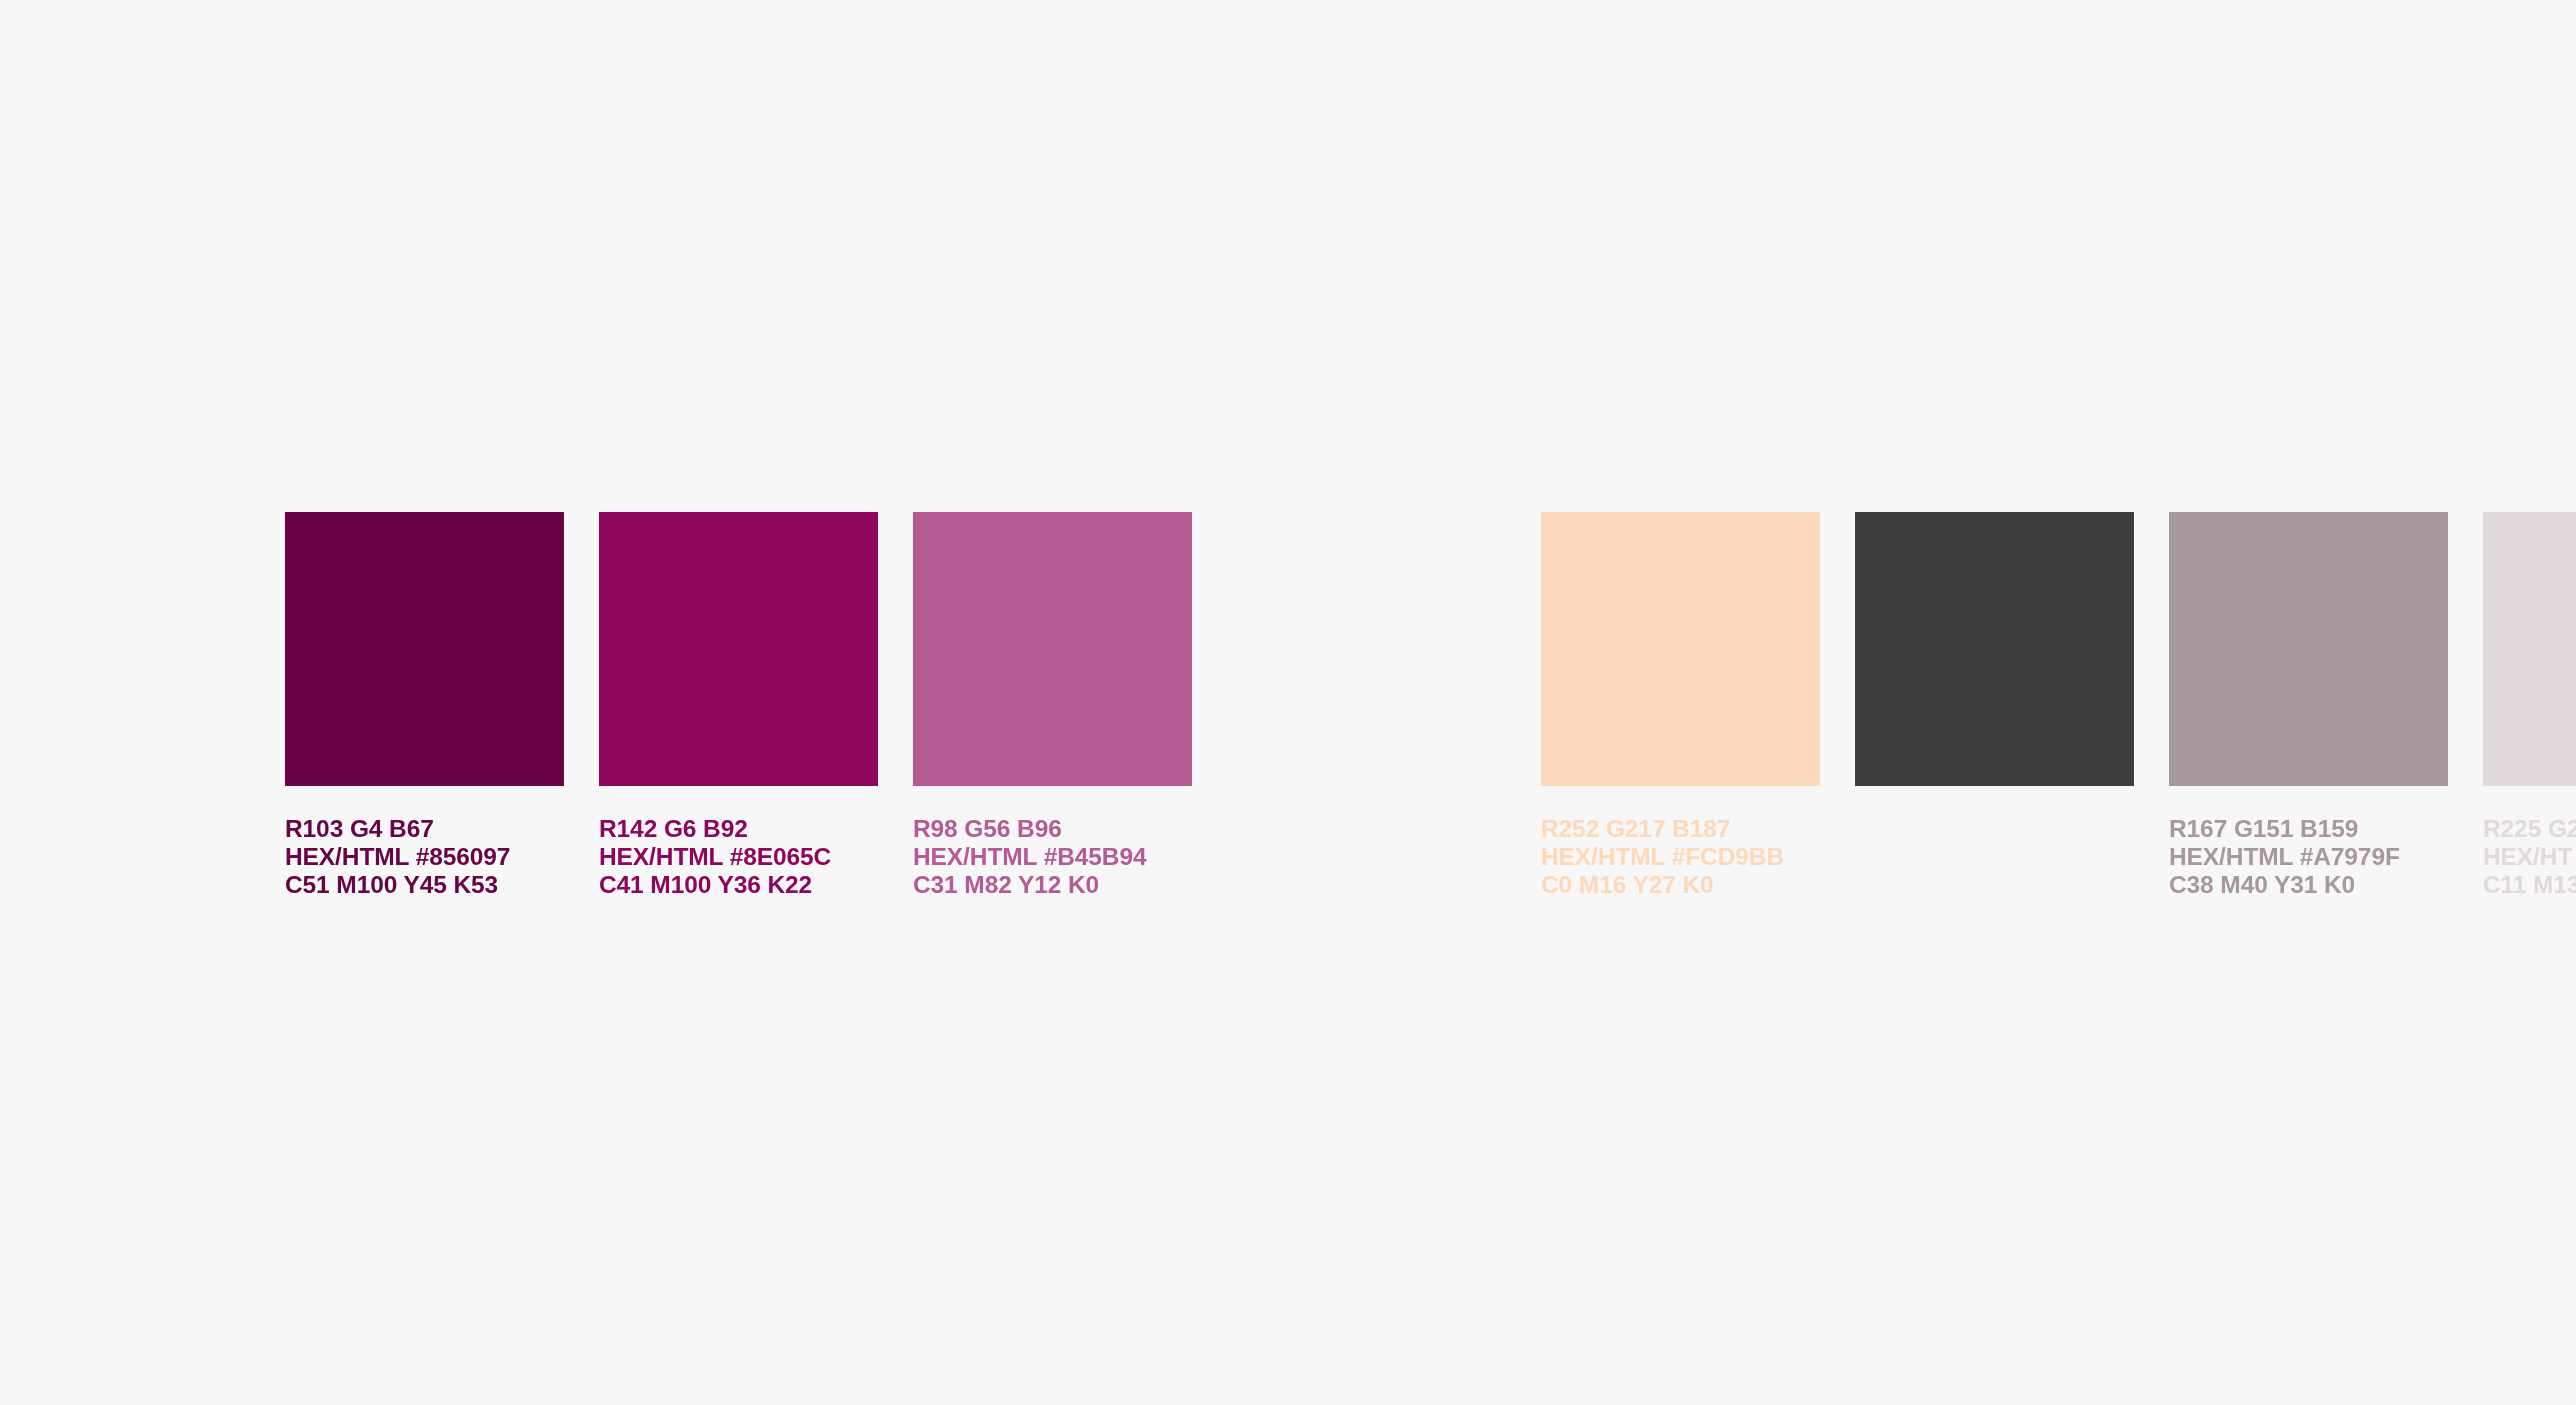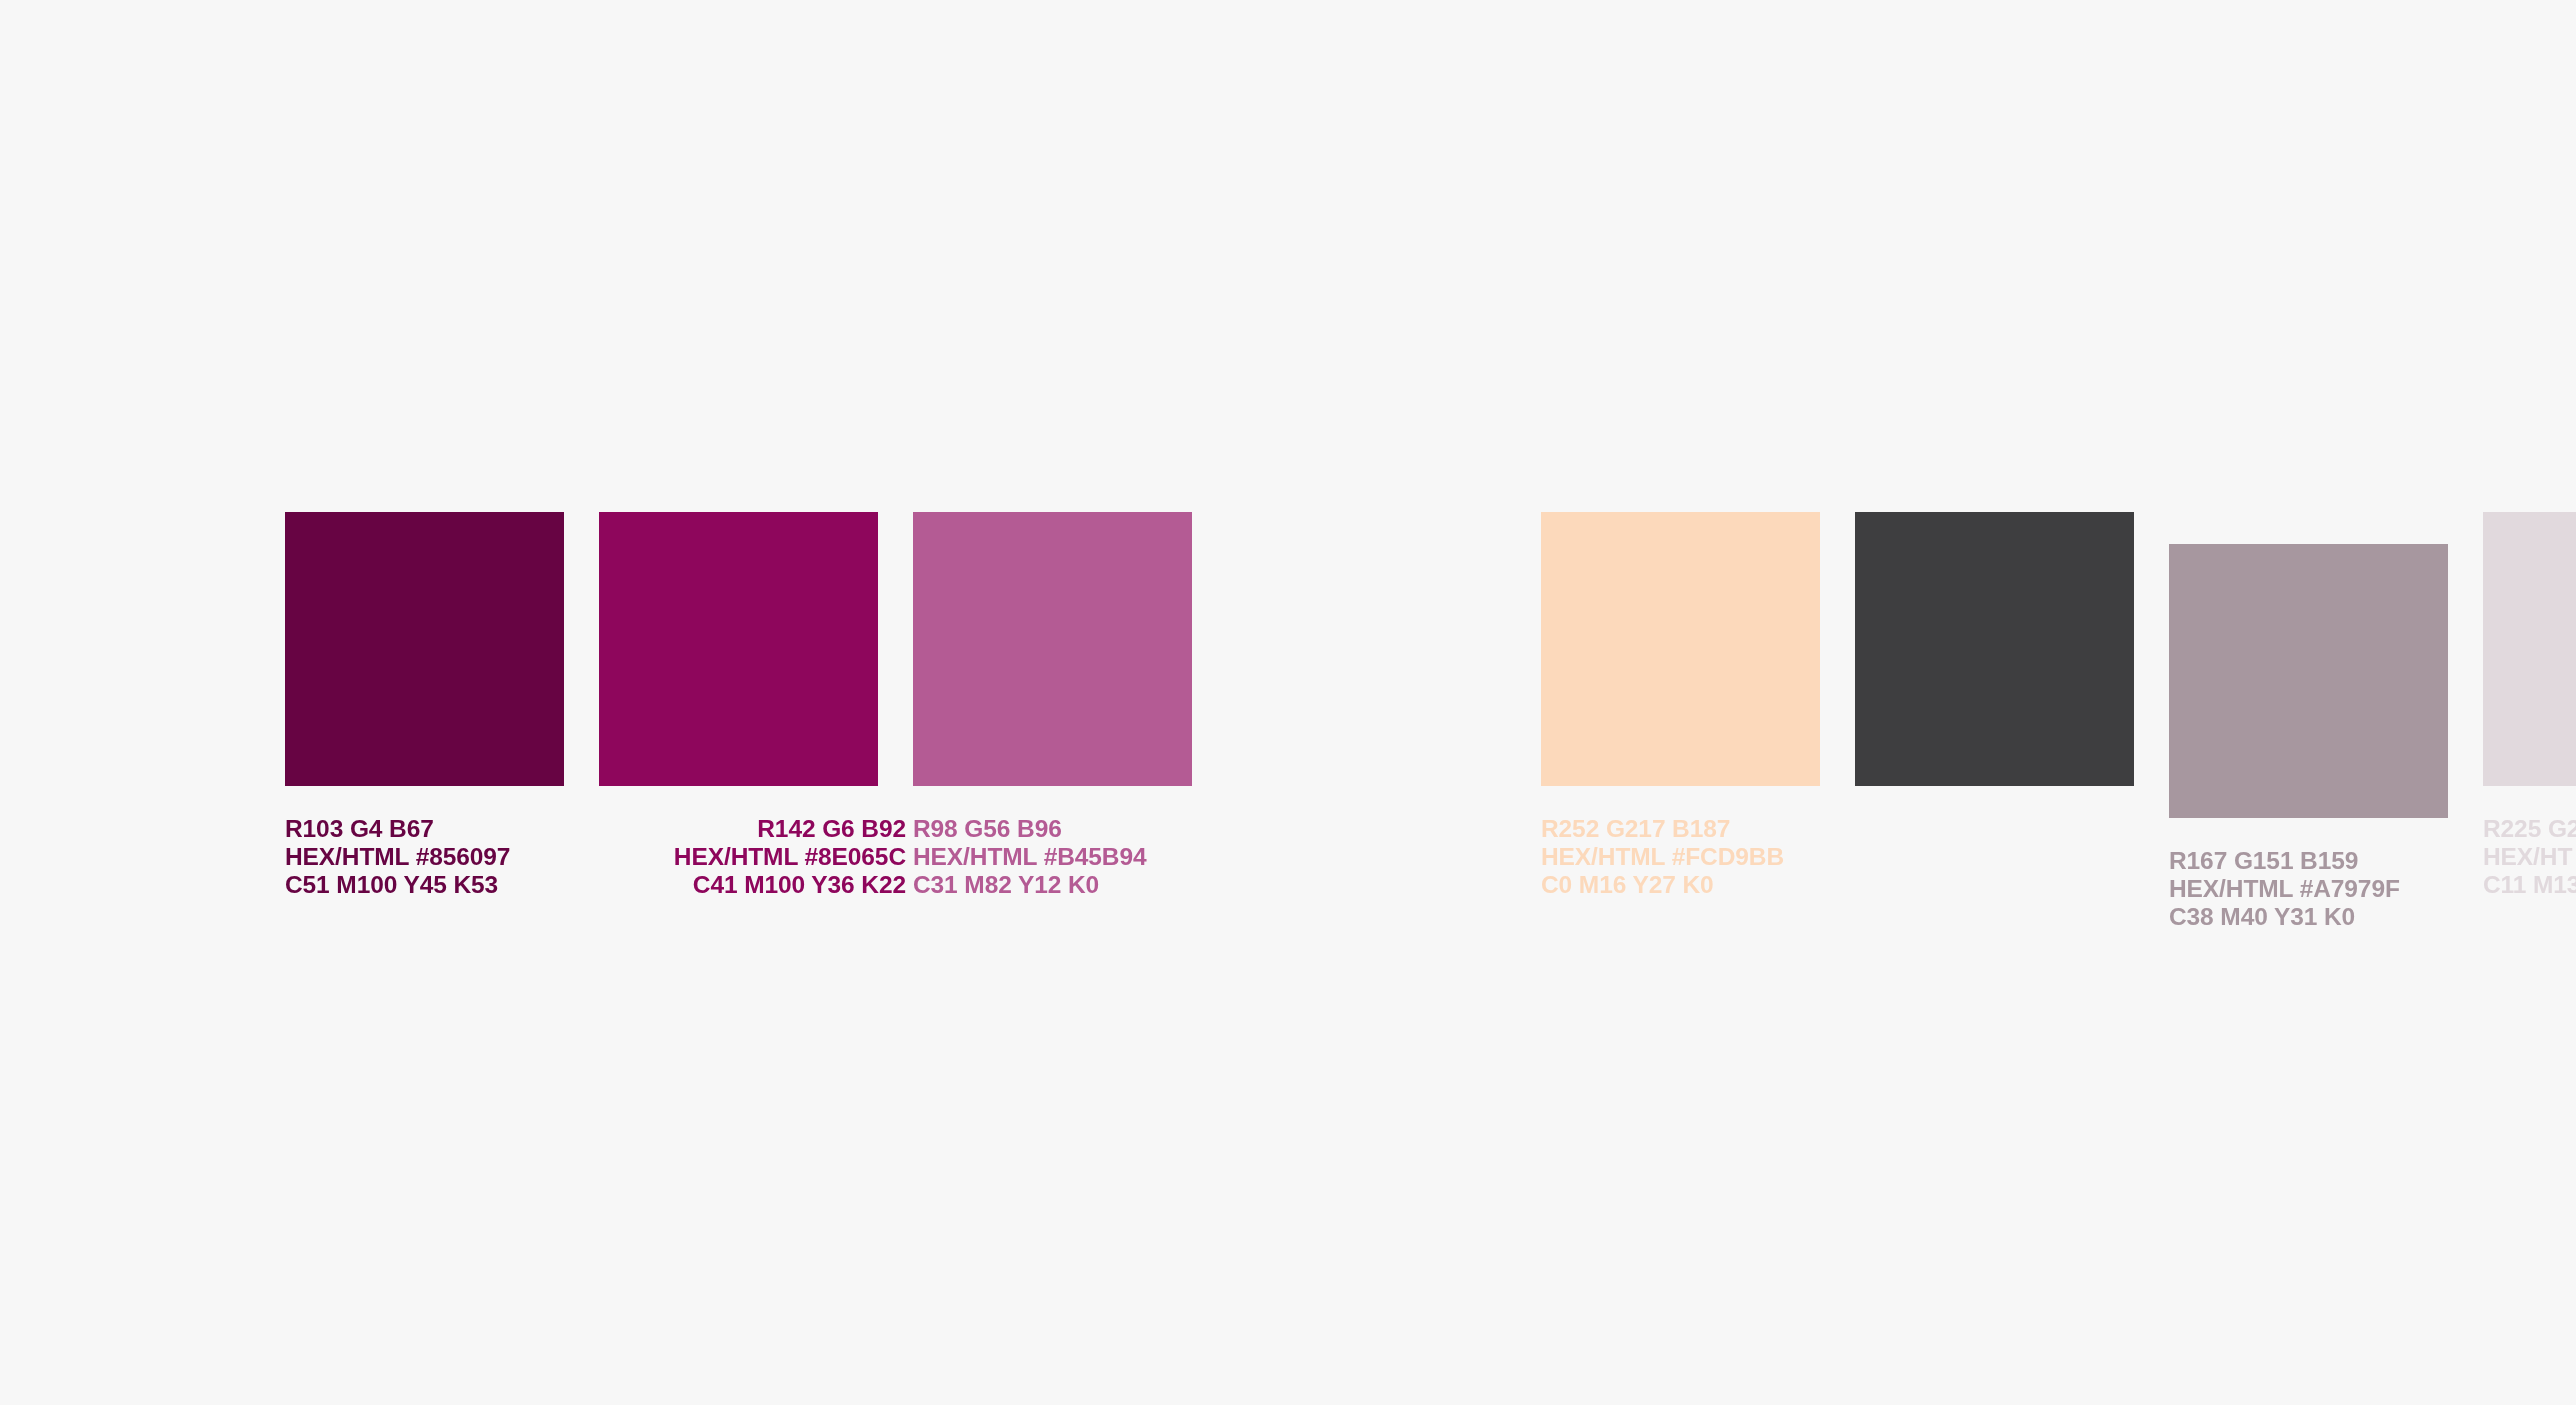--- a/index.html
+++ b/index.html
@@ -50,21 +50,21 @@
 
 <div id="palette-board">
     <div class="swatch-card" style="left: 285px;">
       <div class="swatch-chip" title="#670443" style="background: rgb(103, 4, 67);"></div>
       <div class="swatch-specs" style="color: rgb(103, 4, 67);">
         <span class="spec-line">R103 G4 B67</span>
         <span class="spec-line">HEX/HTML #856097</span>
         <span class="spec-line">C51 M100 Y45 K53</span>
       </div>
     </div>
-    <div class="swatch-card" style="left: 599px; text-align: right;">
+    <div class="swatch-card" style="left: 599px;">
       <div class="swatch-chip" title="#8E065C" style="background: rgb(142, 6, 92);"></div>
       <div class="swatch-specs" style="color: rgb(142, 6, 92);">
         <span class="spec-line">R142 G6 B92</span>
         <span class="spec-line">HEX/HTML #8E065C</span>
         <span class="spec-line">C41 M100 Y36 K22</span>
       </div>
     </div>
     <div class="swatch-card" style="left: 913px;">
       <div class="swatch-chip" title="#B45B94" style="background: rgb(180, 91, 148);"></div>
       <div class="swatch-specs" style="color: rgb(180, 91, 148);">
@@ -77,21 +77,21 @@
       <div class="swatch-chip" title="#FCD9BB" style="background: rgb(252, 217, 187);"></div>
       <div class="swatch-specs" style="color: rgb(252, 217, 187);">
         <span class="spec-line">R252 G217 B187</span>
         <span class="spec-line">HEX/HTML #FCD9BB</span>
         <span class="spec-line">C0 M16 Y27 K0</span>
       </div>
     </div>
     <div class="swatch-card" style="left: 1855px;">
       <div class="swatch-chip" title="#3E3E40" style="background: rgb(62, 62, 64);"></div>
     </div>
-    <div class="swatch-card" style="left: 2169px; margin-top: 32px;">
+    <div class="swatch-card" style="left: 2169px;">
       <div class="swatch-chip" title="#A7979F" style="background: rgb(167, 151, 159);"></div>
       <div class="swatch-specs" style="color: rgb(167, 151, 159);">
         <span class="spec-line">R167 G151 B159</span>
         <span class="spec-line">HEX/HTML #A7979F</span>
         <span class="spec-line">C38 M40 Y31 K0</span>
       </div>
     </div>
     <div class="swatch-card" style="left: 2483px;">
       <div class="swatch-chip" title="#E1D9DD" style="background: rgb(225, 217, 221);"></div>
       <div class="swatch-specs" style="color: rgb(225, 217, 221);">

